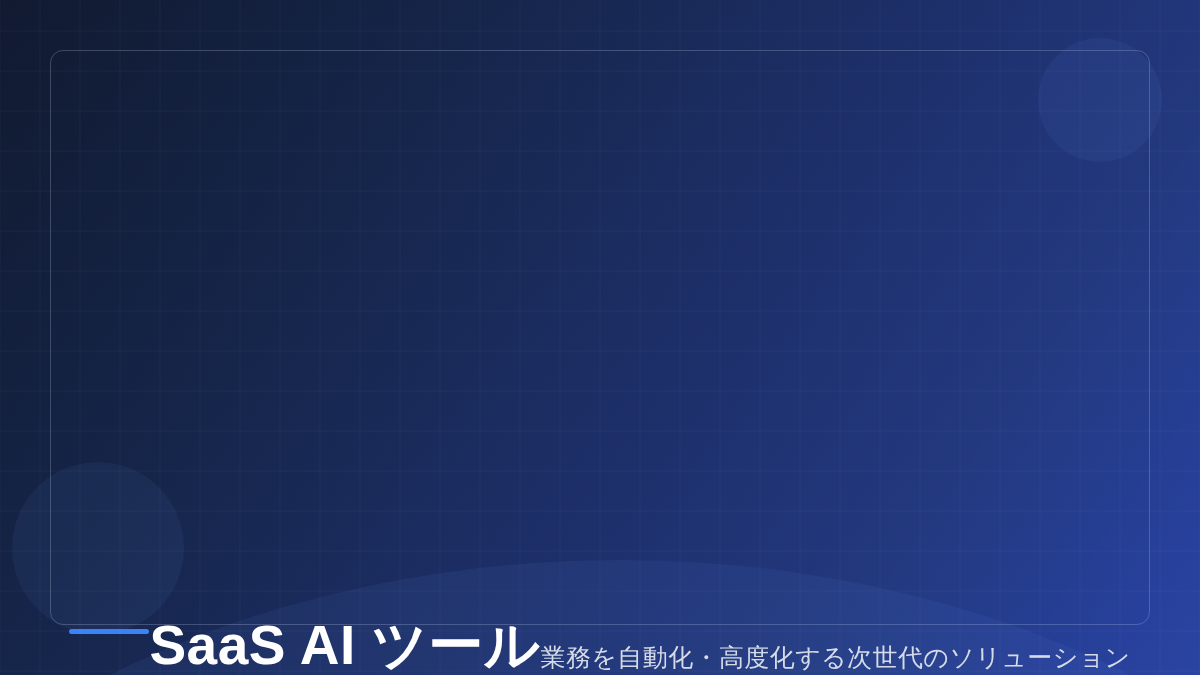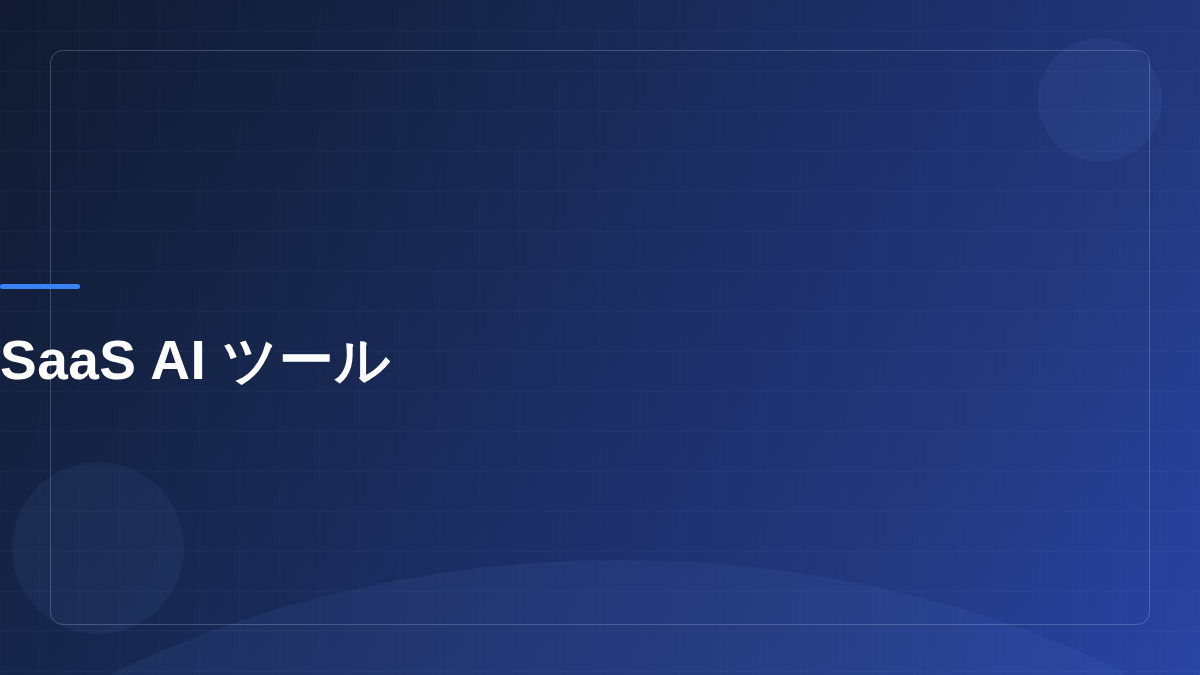--- a/index.html
+++ b/index.html
@@ -97,22 +97,22 @@
     border:1px solid rgba(190,205,235,0.26);
     border-radius:13px;
     pointer-events:none;
   }
 
   
   .content {
     position:absolute;
     inset:0;
     display:flex;
-    flex-direction:column;
-    align-items:flex-start;
+    flex-direction:row;
+    align-items:flex-end;
     justify-content:center;
     text-align:center;
   }
 
   .accent-bar {
     width:80px;
     height:5px;
     border-radius:3px;
     background:#3b82f6;
     margin-bottom:41px;
@@ -147,15 +147,16 @@
   <div class="wave"></div>
 
   <div class="deco-circle circle-tr"></div>
   <div class="deco-circle circle-bl"></div>
 
   <div class="frame"></div>
 
   <div class="content">
     <div class="accent-bar"></div>
     <h1 class="title">SaaS AI ツール</h1>
+    <p class="subtitle">業務を自動化・高度化する次世代のソリューション</p>
   </div>
 
 </div>
 
 </body></html>

